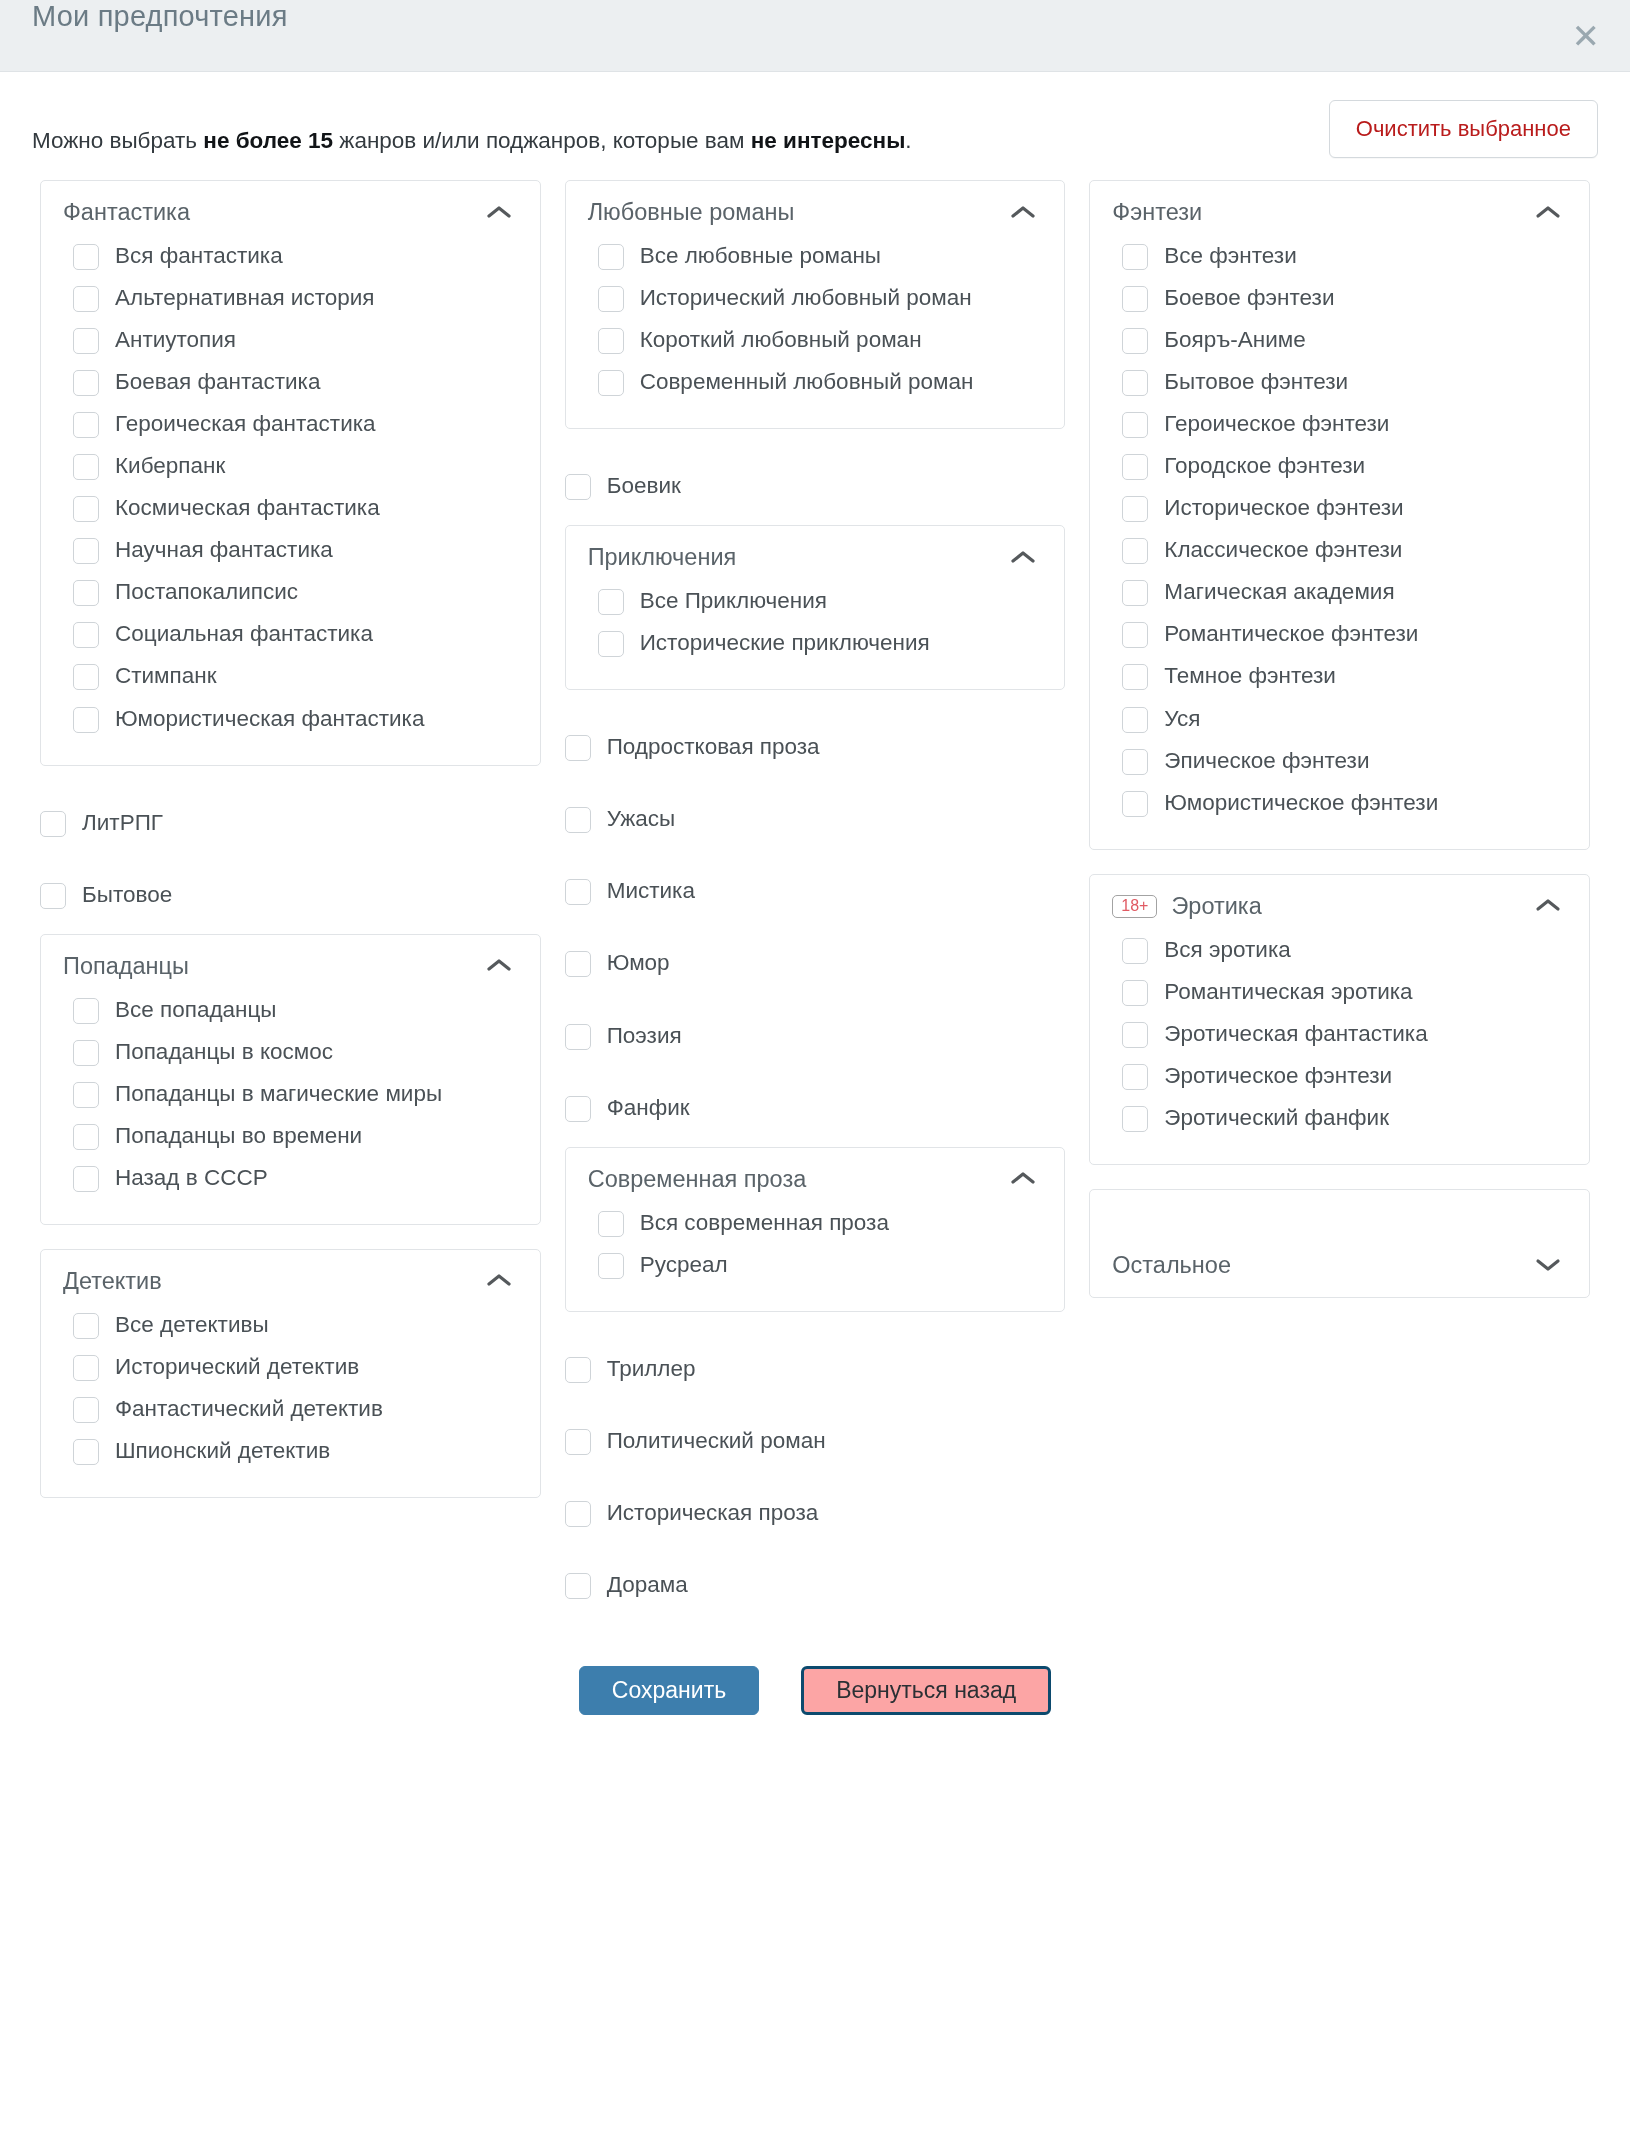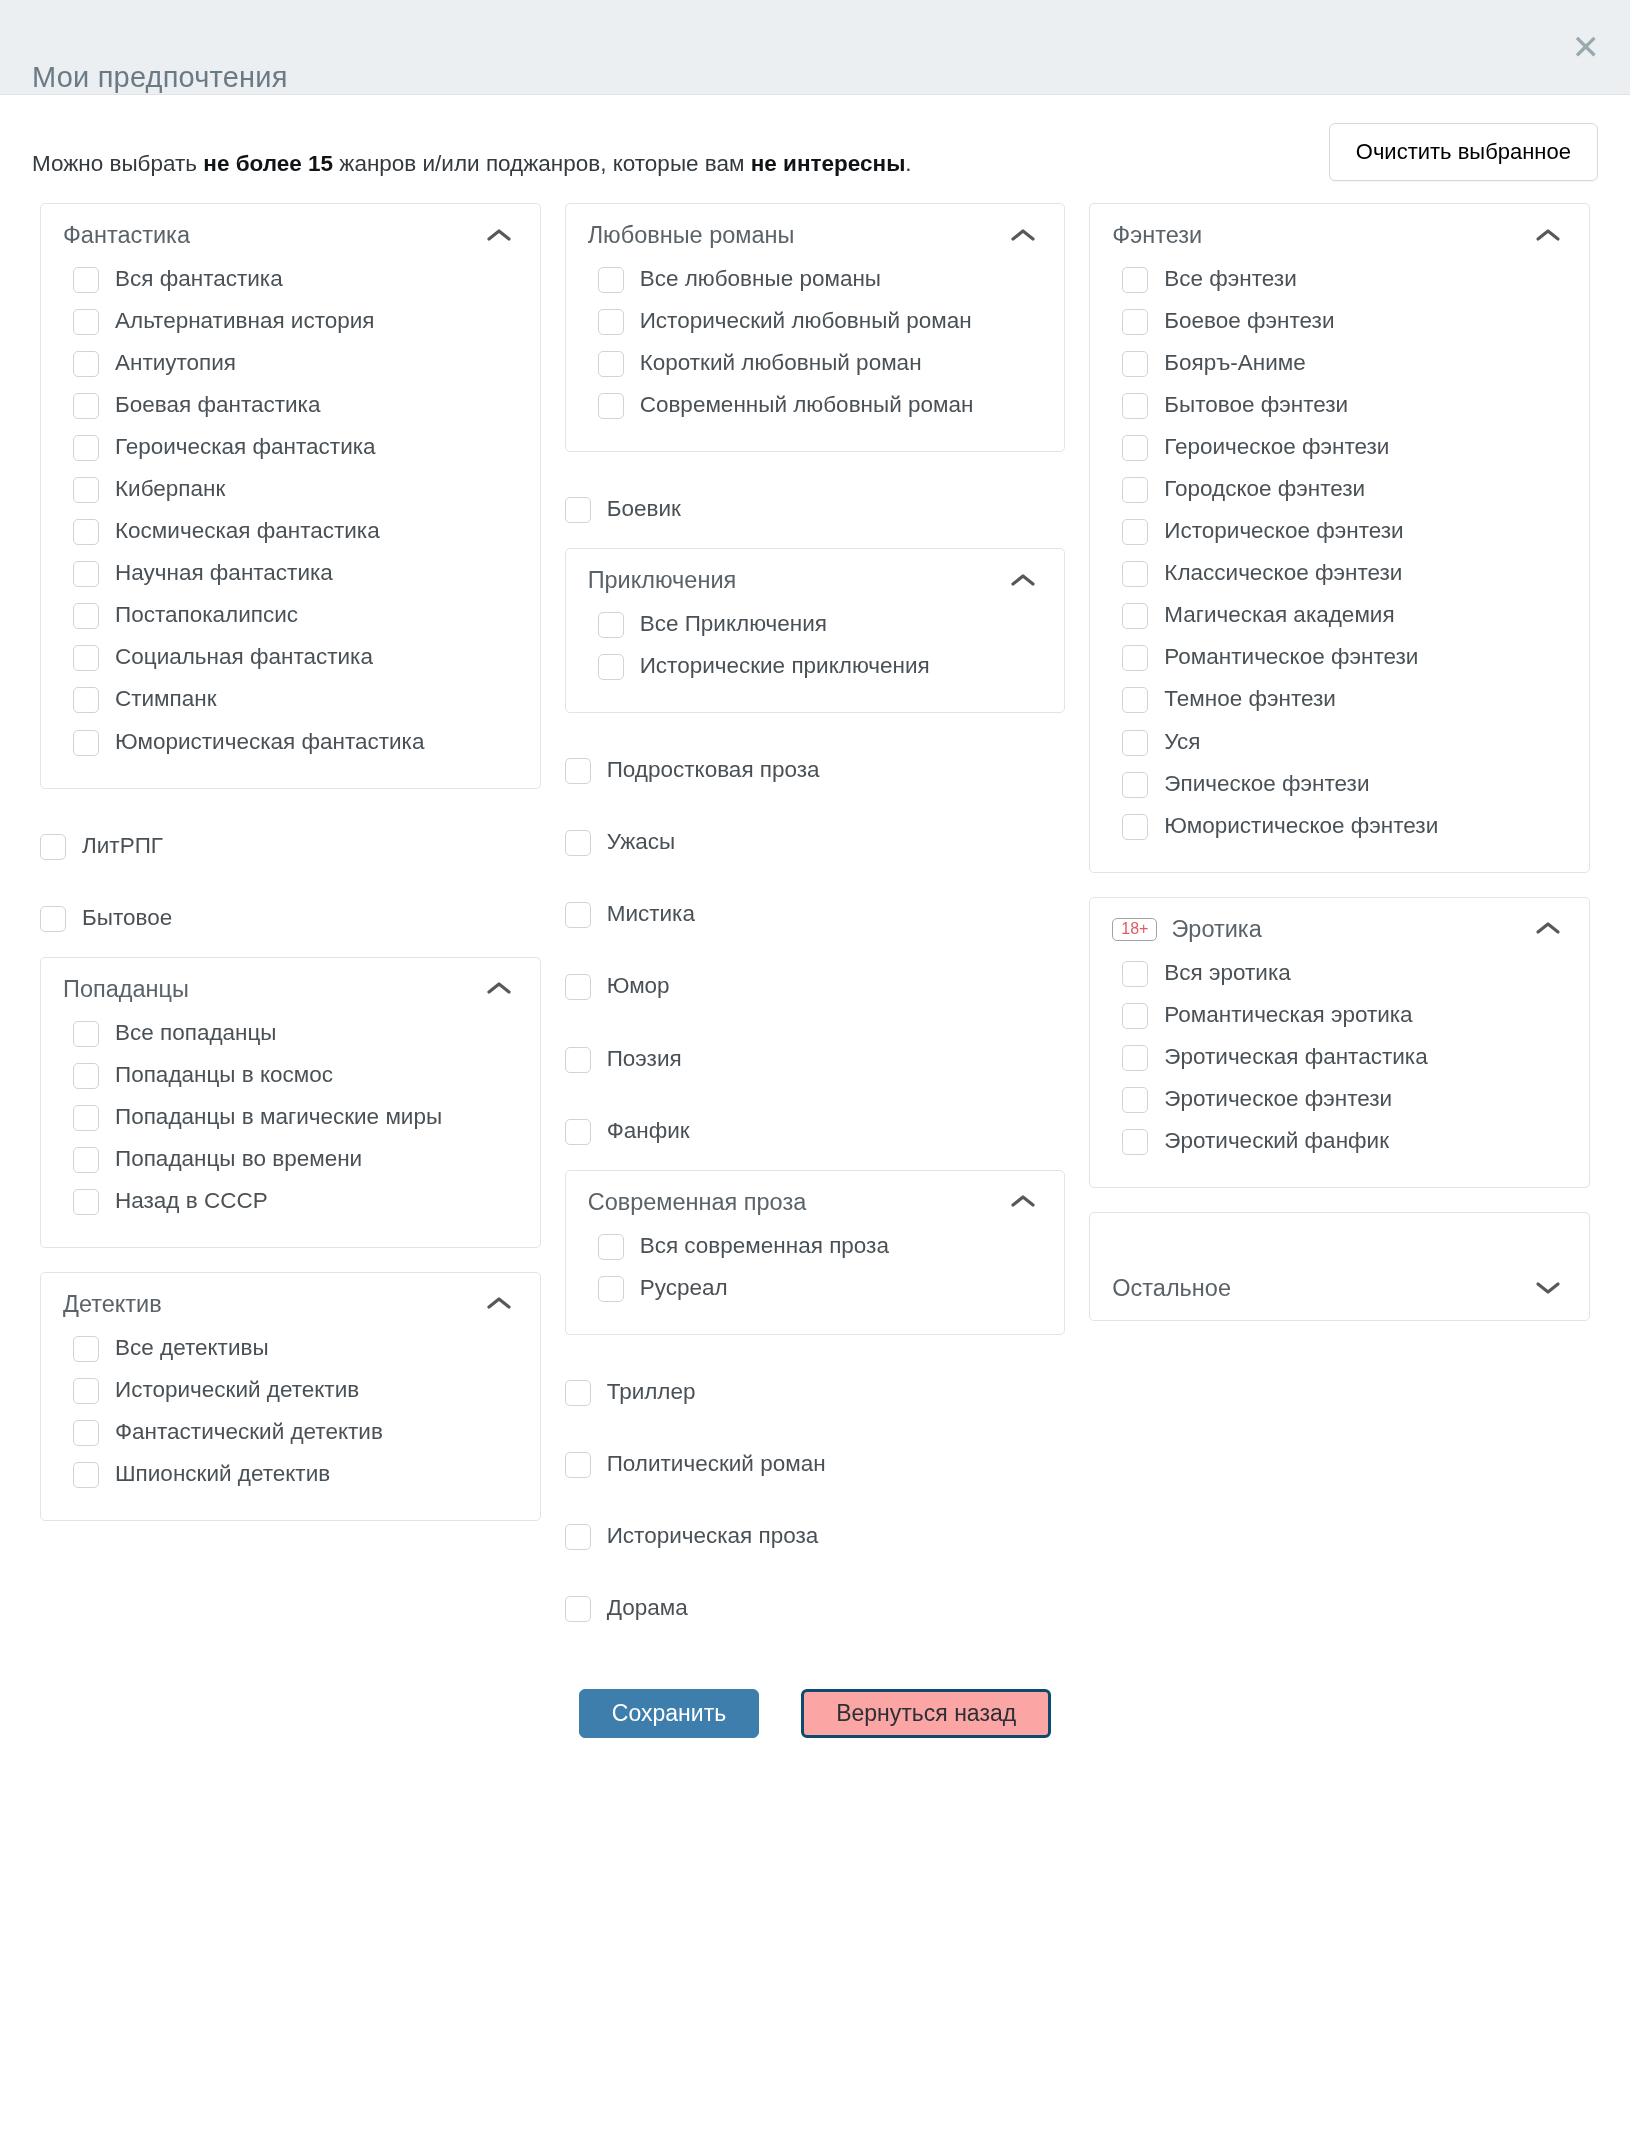--- a/index.html
+++ b/index.html
@@ -12,25 +12,25 @@
   .page {
     width: 1630px;
     min-height: 2131px;
     position: relative;
     background: #ffffff;
     overflow: hidden;
   }
 
   
   .modal-header {
-    height: 95px;
+    height: 72px;
     background: #eceff1;
     border-bottom: 1px solid #dfe3e6;
     display: flex;
-    align-items: flex-end;
+    align-items: flex-start;
     padding: 0 30px 0 32px;
     position: relative;
   }
   .modal-title {
     font-size: 29px;
     color: #6b7b85;
     font-weight: 400;
     letter-spacing: .2px;
   }
   .close-icon {
@@ -58,21 +58,21 @@
     color: #333a3f;
     line-height: 1.45;
   }
   .intro-text b { font-weight: 700; color: #111417; }
   .btn-clear {
     border: 1px solid #d4d9dd;
     background: #ffffff;
     border-radius: 6px;
     padding: 15px 26px;
     font-size: 22px;
-    color: #000000;
+    color: #b91c1c;
     cursor: pointer;
     white-space: nowrap;
     font-family: inherit;
     box-shadow: 0 1px 1px rgba(0,0,0,.03);
   }
 
   
   .columns {
     display: flex;
     align-items: flex-start;

